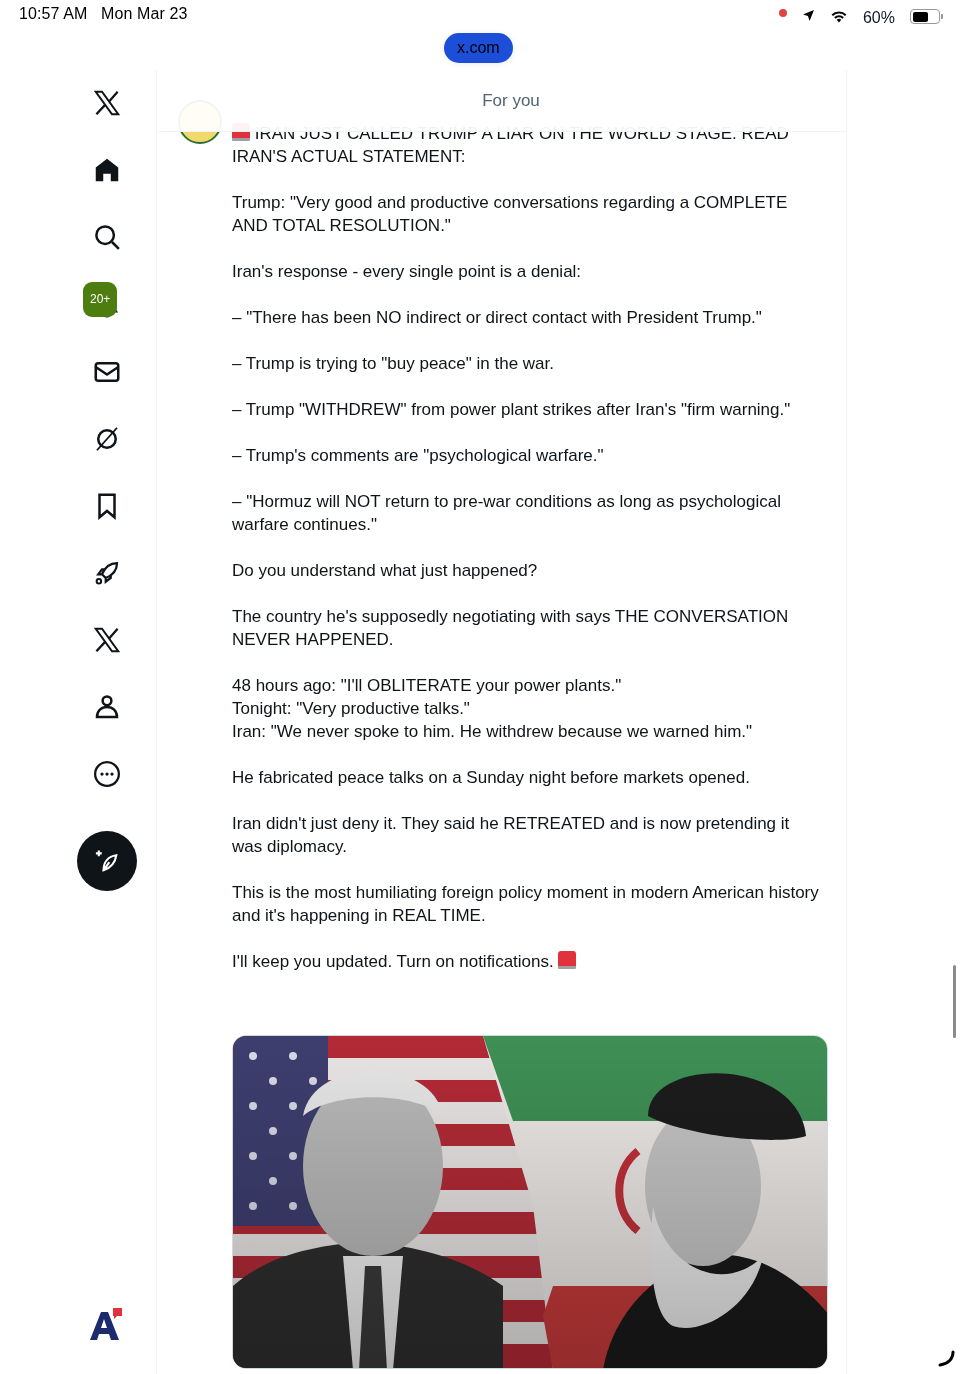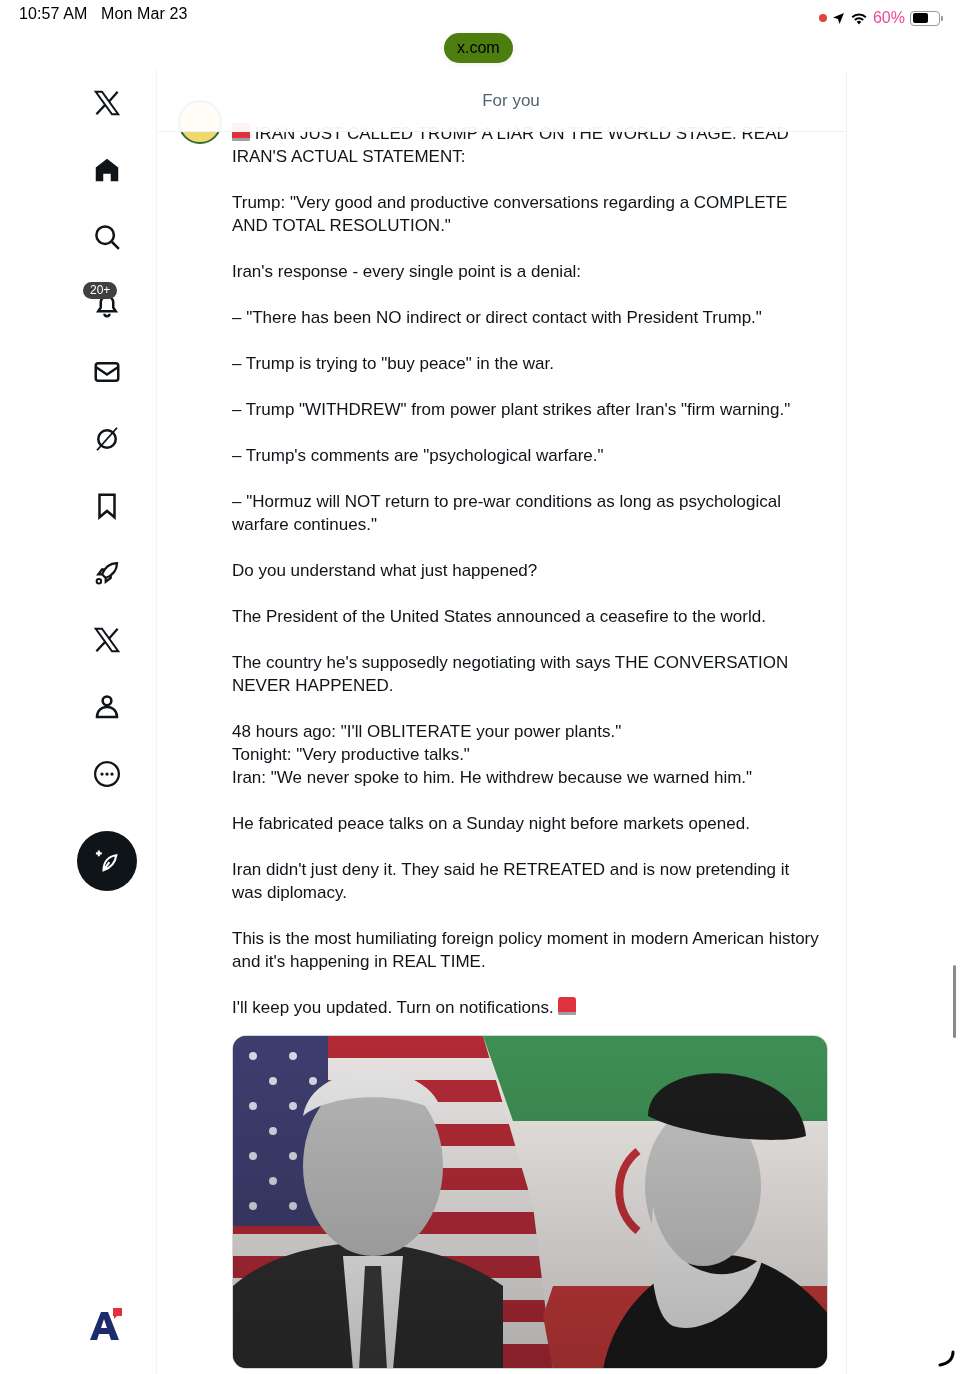--- a/index.html
+++ b/index.html
@@ -2,32 +2,32 @@
 <html><head>
 <meta charset="utf-8">
 <style>
   * { box-sizing: border-box; margin: 0; padding: 0; }
   html, body { width: 960px; height: 1374px; overflow: hidden; background: #ffffff; }
   body { font-family: "Liberation Sans", "DejaVu Sans", sans-serif; color: #0f1419; position: relative; }
 
   
   .status-bar { position: absolute; top: 0; left: 0; width: 960px; height: 36px; }
   .status-time { position: absolute; left: 19px; top: 5px; font-size: 16px; color: #000; letter-spacing: 0.1px; }
-  .status-right { position: absolute; right: 20px; top: 9px; display: flex; align-items: center; gap: 5px; font-size: 16px; color: #ec4899; }
+  .status-right { position: absolute; right: 20px; top: 9px; display: flex; gap: 15px; font-size: 16px; color: #0f172a; }
   .rec-dot { width: 8px; height: 8px; border-radius: 50%; background: #e0443e; }
   .battery { width: 30px; height: 15px; border: 1.5px solid #999; border-radius: 4px; position: relative; padding: 1.5px; }
   .battery-fill { height: 100%; width: 60%; background: #000; border-radius: 2px; }
   .battery-cap { position: absolute; right: -4px; top: 4px; width: 2px; height: 5px; background: #999; border-radius: 0 1px 1px 0; }
-  .url-pill { position: absolute; left: 444px; top: 33px; height: 30px; padding: 0 13px; border-radius: 15px; background: #4d7c0f; box-shadow: 0 1px 6px rgba(0,0,0,0.08); font-size: 16px; line-height: 30px; color: #000; }
+  .url-pill { position: absolute; left: 444px; top: 33px; height: 30px; padding: 0 13px; border-radius: 15px; background: #1d4ed8; box-shadow: 0 1px 6px rgba(0,0,0,0.08); font-size: 16px; line-height: 30px; color: #000; }
 
   
   .left-nav { position: absolute; left: 60px; top: 70px; width: 97px; height: 1304px; border-right: 1px solid #eff3f4; }
   .nav-item { position: absolute; left: 0; width: 93px; height: 50px; display: flex; align-items: center; justify-content: center; }
   .nav-item svg { width: 30px; height: 30px; }
-  .badge { position: absolute; top: 2px; left: 23px; background: #404040; color: #fff; font-size: 12px; line-height: 17px; padding: 0 7px; border-radius: 9px; }
+  .badge { position: absolute; top: 2px; left: 23px; background: #4d7c0f; color: #fff; font-size: 12px; line-height: 17px; padding: 9px 7px; border-radius: 9px; }
   .compose-btn { position: absolute; left: 17px; top: 761px; width: 60px; height: 60px; border-radius: 50%; background: #0f1419; display: flex; align-items: center; justify-content: center; }
   .app-logo { position: absolute; left: 28px; top: 1236px; width: 36px; height: 36px; }
 
   
   .timeline { position: absolute; left: 158px; top: 70px; width: 689px; height: 1304px; border-right: 1px solid #eff3f4; overflow: hidden; }
   .tab-bar { position: absolute; left: 0; top: 0; width: 689px; height: 62px; background: rgba(255,255,255,0.94); border-bottom: 1px solid #eff3f4; z-index: 5; display: flex; }
   .tab { flex: 1; position: relative; display: flex; align-items: center; justify-content: center; font-size: 17px; padding-left: 17px; }
   .tab.inactive { color: #536471; }
   .tab.active { color: #0f1419; font-weight: bold; }
   .tab-chevron { margin-left: 7px; width: 14px; height: 14px; }
@@ -160,21 +160,20 @@
     <div class="post-body">
       <p><span class="siren"></span> <span>IRAN JUST CALLED TRUMP A LIAR ON THE WORLD STAGE. READ IRAN'S ACTUAL STATEMENT:</span></p>
       <p>Trump: "Very good and productive conversations regarding a COMPLETE AND TOTAL RESOLUTION."</p>
       <p>Iran's response - every single point is a denial:</p>
       <p>– "There has been NO indirect or direct contact with President Trump."</p>
       <p>– Trump is trying to "buy peace" in the war.</p>
       <p>– Trump "WITHDREW" from power plant strikes after Iran's "firm warning."</p>
       <p>– Trump's comments are "psychological warfare."</p>
       <p>– "Hormuz will NOT return to pre-war conditions as long as psychological warfare continues."</p>
       <p>Do you understand what just happened?</p>
-      <p>The President of the United States announced a ceasefire to the world.</p>
       <p>The country he's supposedly negotiating with says THE CONVERSATION NEVER HAPPENED.</p>
       <p>48 hours ago: "I'll OBLITERATE your power plants."
 Tonight: "Very productive talks."
 Iran: "We never spoke to him. He withdrew because we warned him."</p>
       <p>He fabricated peace talks on a Sunday night before markets opened.</p>
       <p>Iran didn't just deny it. They said he RETREATED and is now pretending it was diplomacy.</p>
       <p>This is the most humiliating foreign policy moment in modern American history and it's happening in REAL TIME.</p>
       <p><span>I'll keep you updated. Turn on notifications.</span> <span class="siren"></span></p>
     </div>
 

